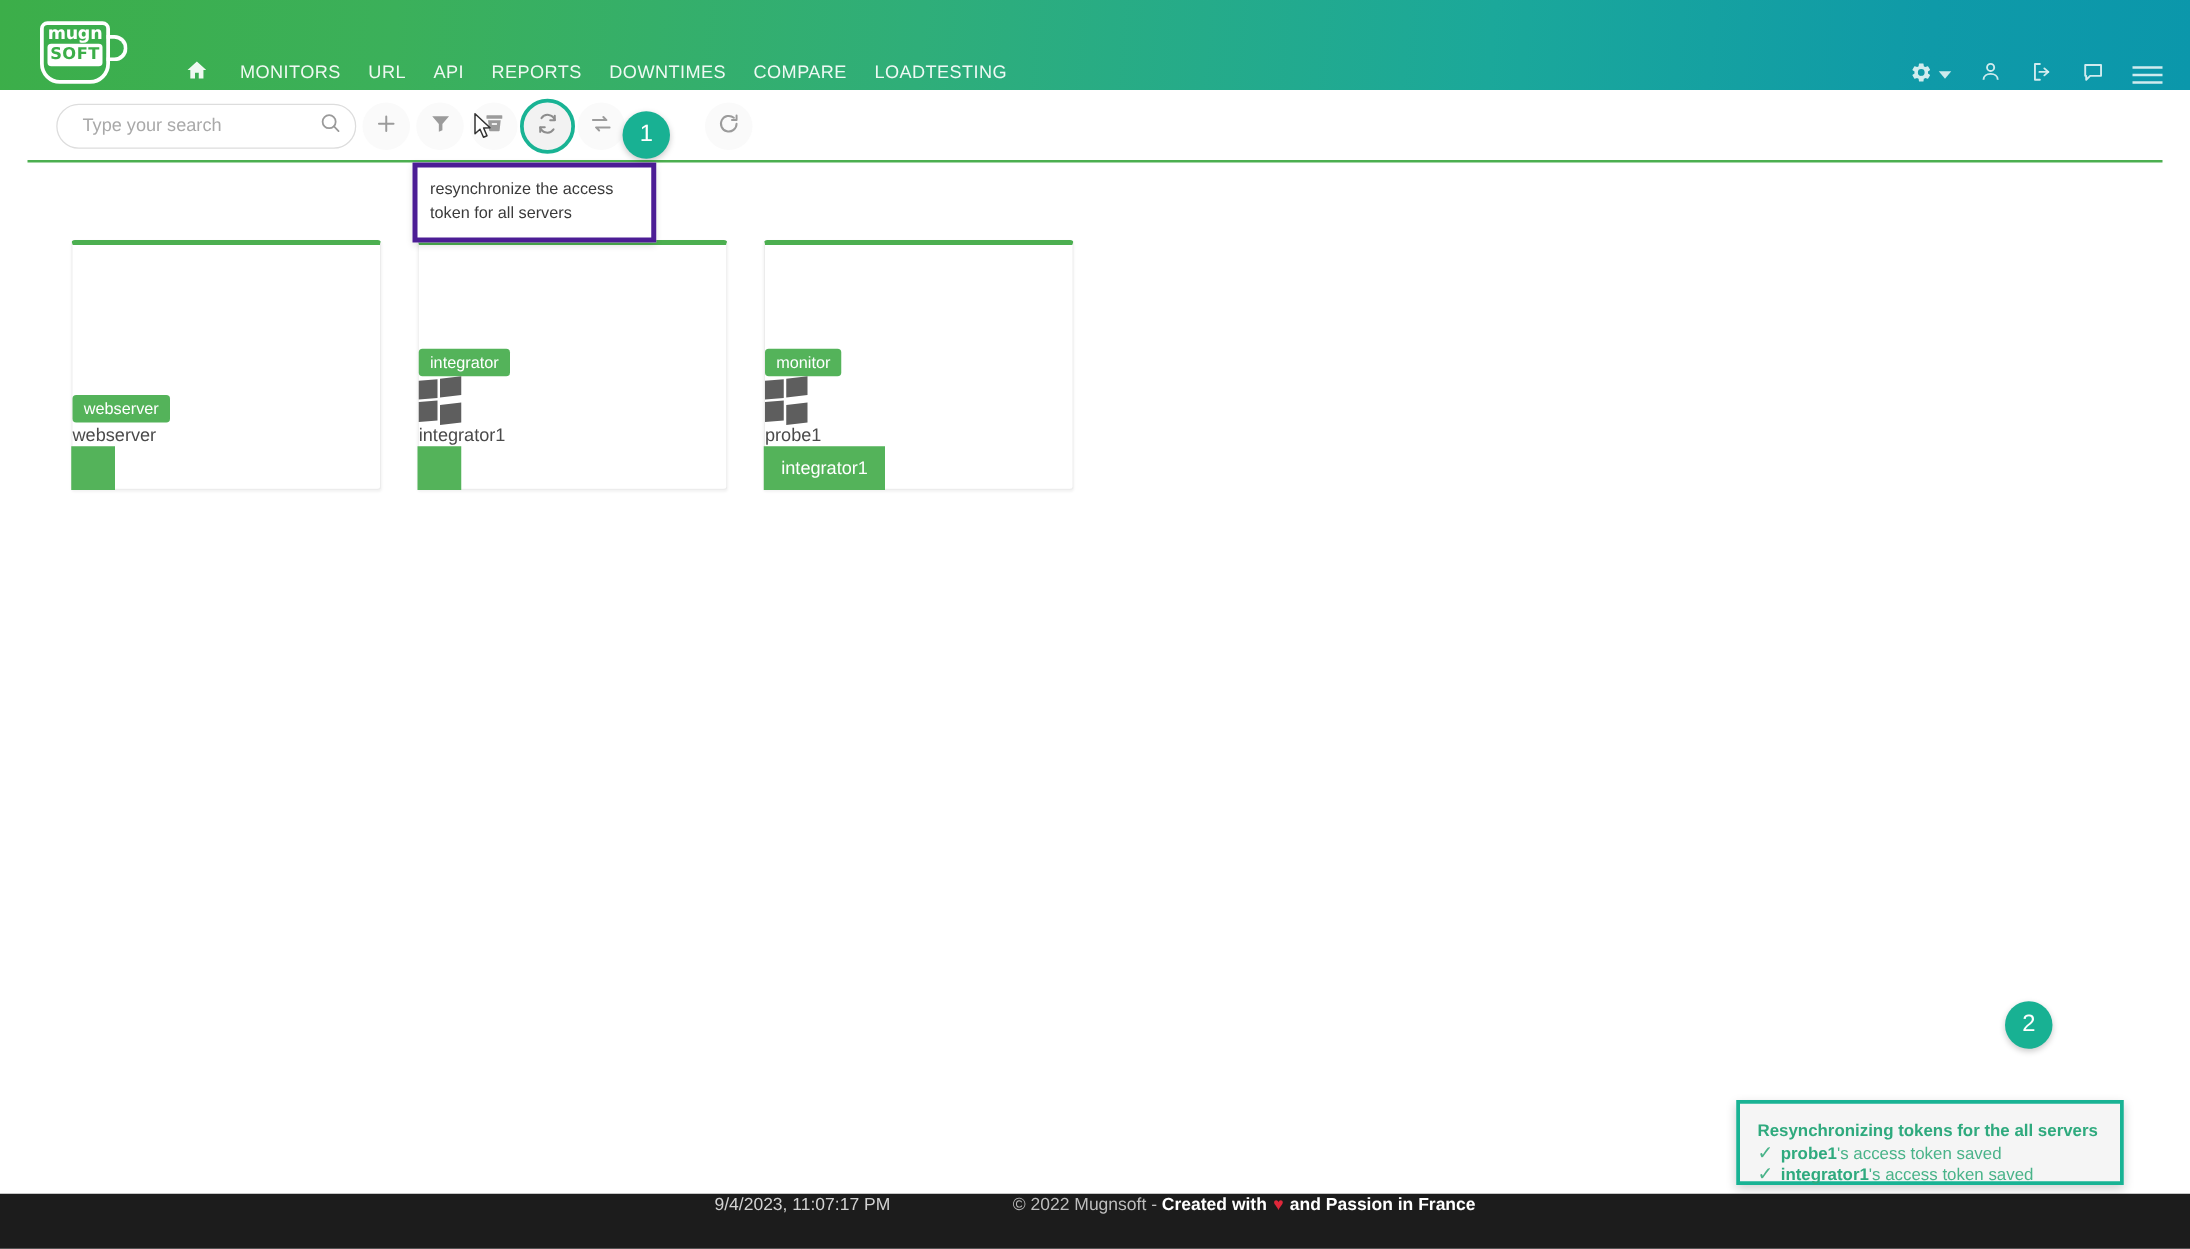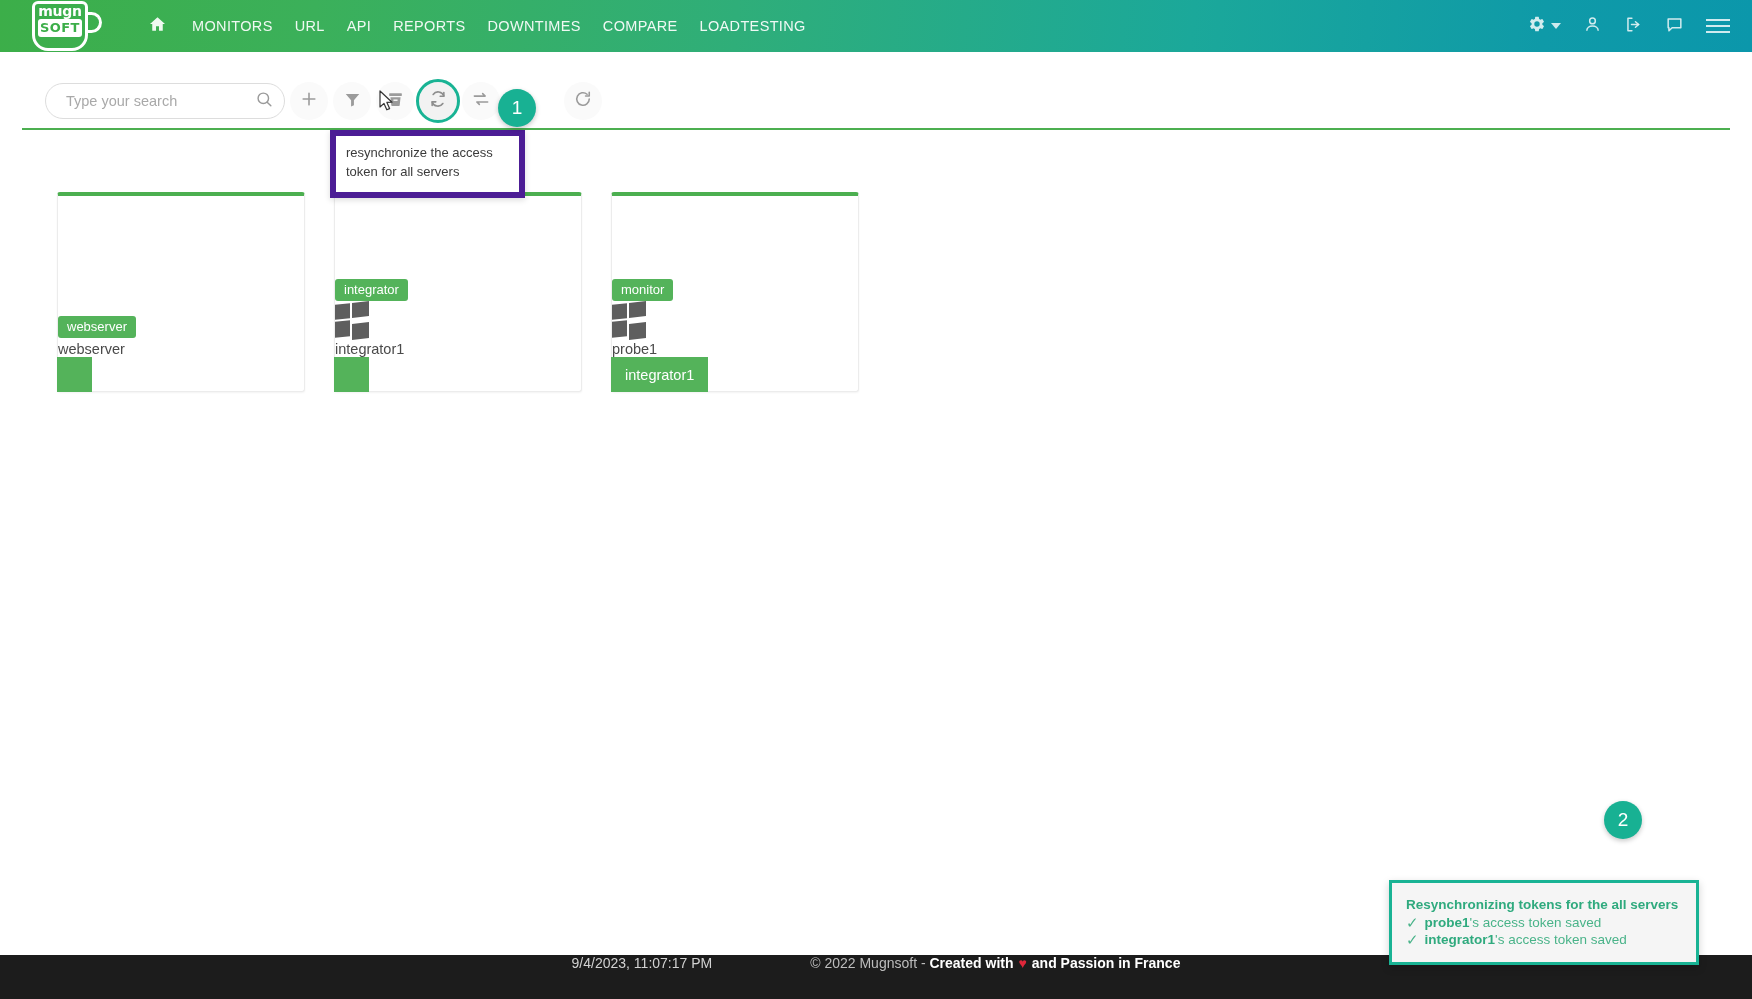--- a/index.html
+++ b/index.html
@@ -7,23 +7,23 @@
     margin: 0; padding: 0;
     width: 1752px; height: 999px;
     overflow: hidden;
     background: #ffffff;
     font-family: "Liberation Sans", sans-serif;
   }
 
   
   #app-header {
     position: absolute; left: 0; top: 0;
-    width: 1752px; height: 52px;
+    width: 1752px; height: 72px;
     background: linear-gradient(95deg, #3cae49 0%, #3bb05a 18%, #2fae79 42%, #1ba89a 68%, #0f9aa8 88%, #0b97ab 100%);
-    display: flex; align-items: center;
+    display: flex; align-items: flex-end;
   }
   #brand-logo {
     margin-left: 26px;
     width: 84px; height: 60px;
     position: relative;
   }
   .mug-body {
     position: absolute; left: 6px; top: 5px;
     width: 56px; height: 50px;
     border: 3px solid #ffffff;
@@ -159,21 +159,21 @@
     font-family: "Liberation Sans", sans-serif;
   }
   #step-badge-1 { left: 498px; top: 89px; }
   #step-badge-2 { left: 1604px; top: 801px; }
 
   
   #resync-tooltip {
     position: absolute; left: 330px; top: 130px;
     width: 195px;
     background: #ffffff;
-    border: 6px solid #4c1d95;
+    border: 4px solid #4c1d95;
     box-shadow: 0 2px 6px rgba(0,0,0,0.14);
     padding: 8px 10px 10px 10px;
     font-size: 13px; color: #3b3b3b;
     line-height: 1.45;
     z-index: 30;
     font-family: "Liberation Sans", sans-serif;
   }
 
   
   #cards-area {
@@ -243,21 +243,21 @@
     display: flex; align-items: center;
     padding: 0 14px;
     white-space: nowrap;
     font-family: "Liberation Sans", sans-serif;
   }
   .spacer-top { flex: 1; }
 
   
   #toast-notification {
     position: absolute; left: 1389px; top: 880px;
-    width: 310px; height: 85px;
+    width: 310px; height: 68px;
     background: #f5f5f5;
     border: 3px solid #19b394;
     box-shadow: 0 3px 8px rgba(0,0,0,0.18);
     padding: 14px 14px 0 14px;
     z-index: 45;
   }
   #toast-title {
     color: #2faa7e;
     font-size: 13.5px;
     font-weight: bold;

